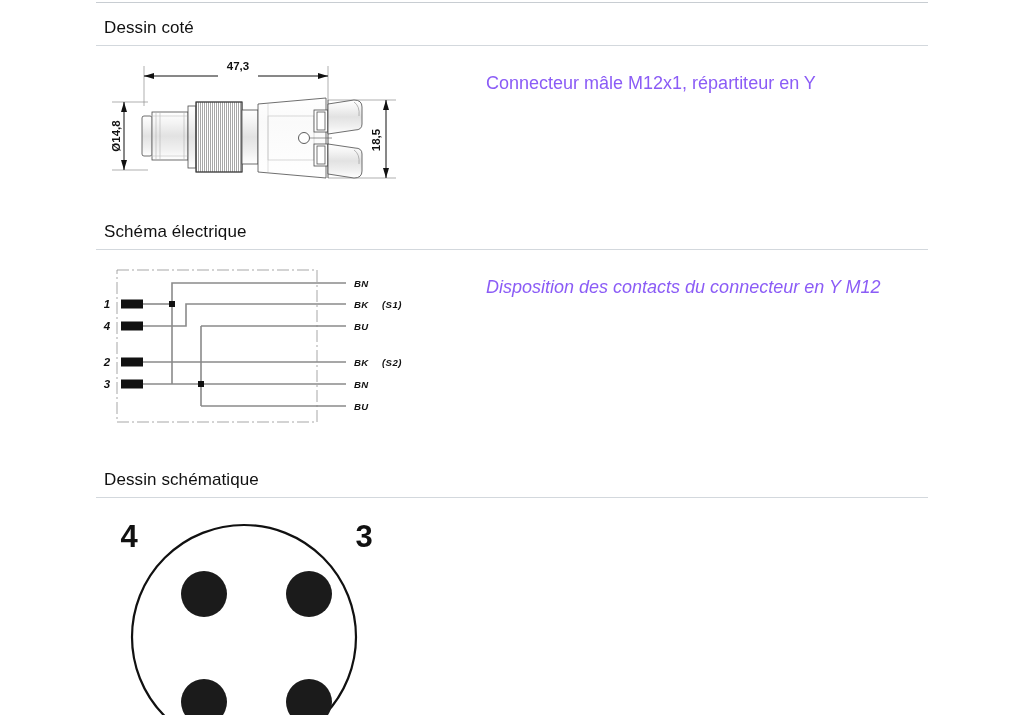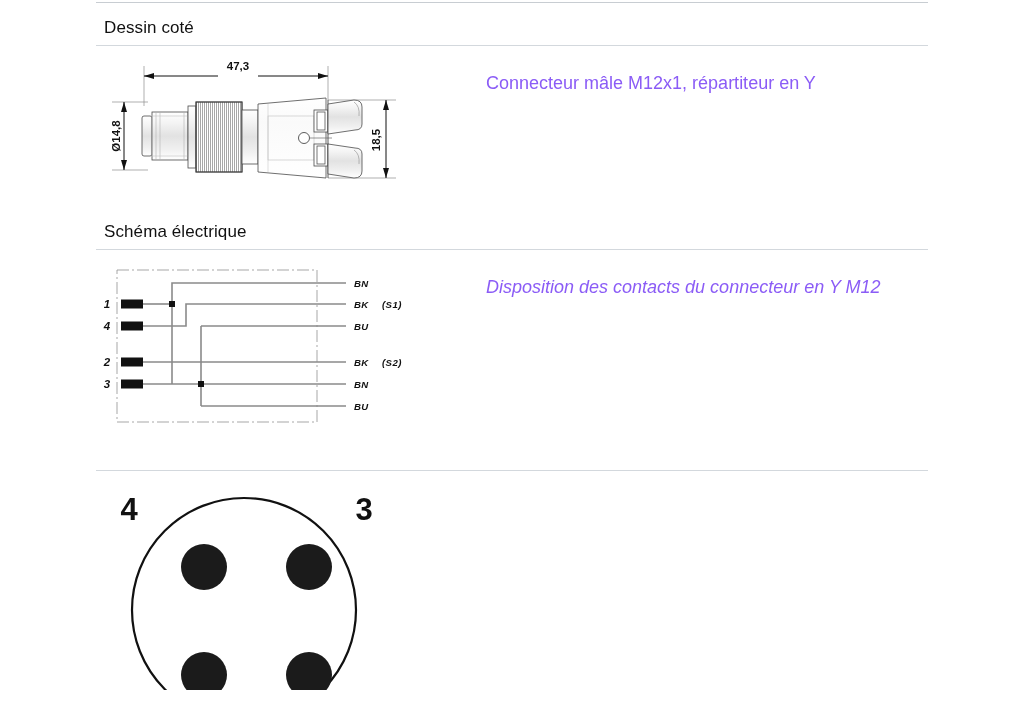--- a/index.html
+++ b/index.html
@@ -286,20 +286,21 @@
 
             <text class="wirelbl" x="258" y="146">BU</text>
           </g>
         </svg>
       </div>
 
     </div>
   </div>
 
   <div class="section" id="sec-schematic">
+    <div class="section-title">Dessin schématique</div>
     <div class="section-rule"></div>
     <div class="section-body" style="height:220px;">
 
 
       <div class="figure" style="top:4px;">
         <svg width="340" height="215" viewBox="0 0 340 215">
 
           <circle cx="148" cy="135" r="112" fill="#ffffff" stroke="#111111" stroke-width="2.2"></circle>
 
           <text class="bignum" x="33" y="45" text-anchor="middle">4</text>

